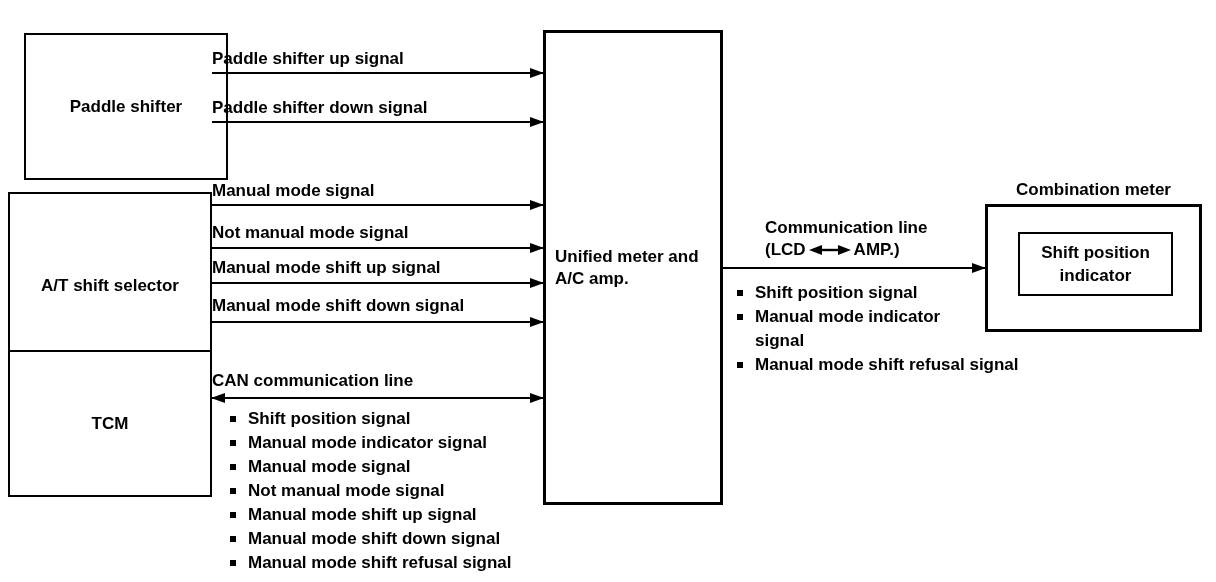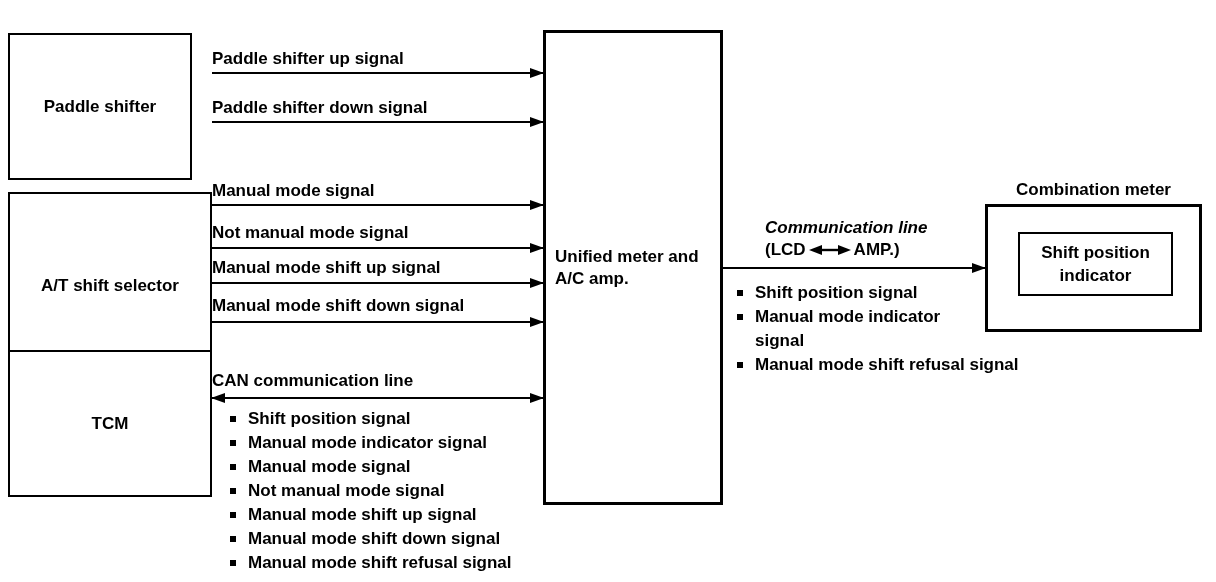--- a/index.html
+++ b/index.html
@@ -4,21 +4,21 @@
 <style>
   html,body{margin:0;padding:0;background:#ffffff;}
   .canvas{
     position:relative;width:1216px;height:582px;background:#ffffff;
     font-family:"Liberation Sans",sans-serif;font-weight:bold;
     color:#000;font-size:17px;overflow:hidden;
   }
   
   .box{position:absolute;border:2px solid #000;background:#fff;
        display:flex;align-items:center;justify-content:center;text-align:center;box-sizing:border-box;}
-  .b-paddle{left:8px;top:33px;width:184px;height:147px;text-align:center;}
+  .b-paddle{left:24px;top:33px;width:204px;height:147px;text-align:center;}
   .b-at{left:8px;top:192px;width:204px;height:188px;}
   .b-tcm{left:8px;top:350px;width:204px;height:147px;}
   .b-unified{left:543px;top:30px;width:180px;height:475px;border-width:3px;
              justify-content:flex-start;text-align:left;}
   .unified-label{display:block;width:162px;margin-left:9px;line-height:22px;}
   .b-combo{left:985px;top:204px;width:217px;height:128px;border-width:3px;}
   .b-inner{position:absolute;left:30px;top:25px;width:155px;height:64px;border-width:2px;}
   .inner-label{display:block;width:132px;line-height:23px;text-align:center;}
   .combo-title{position:absolute;left:985px;top:180px;width:217px;text-align:center;white-space:nowrap;}
   
@@ -39,21 +39,21 @@
   .sig{position:absolute;left:212px;width:331px;text-align:left;white-space:nowrap;}
   .s1{top:49px}.s2{top:98px}.s3{top:181px}.s4{top:223px}.s5{top:258px}.s6{top:296px}.s7{top:371px}
   
   .bullets{position:absolute;line-height:24px;}
   .can-bullets{left:228px;top:407px;}
   .comm-bullets{left:735px;top:281px;}
   .bullet-row{position:relative;padding-left:20px;white-space:nowrap;}
   .bullet-row .dot{position:absolute;left:2px;top:9px;width:6px;height:6px;background:#000;}
   .bullet-row.wrap{white-space:normal;width:232px;}
   
-  .comm-label{position:absolute;left:765px;top:218px;white-space:nowrap;font-style:italic;}
+  .comm-label{position:absolute;left:765px;top:218px;white-space:nowrap;}
   .comm-sub{position:absolute;left:765px;top:240px;display:flex;align-items:center;gap:3px;white-space:nowrap;}
   .dbl-arrow{display:block;}
 </style>
 </head>
 <body>
 
 <div class="canvas">
 
   <div class="box b-paddle">
     <span class="box-label">Paddle shifter</span>

